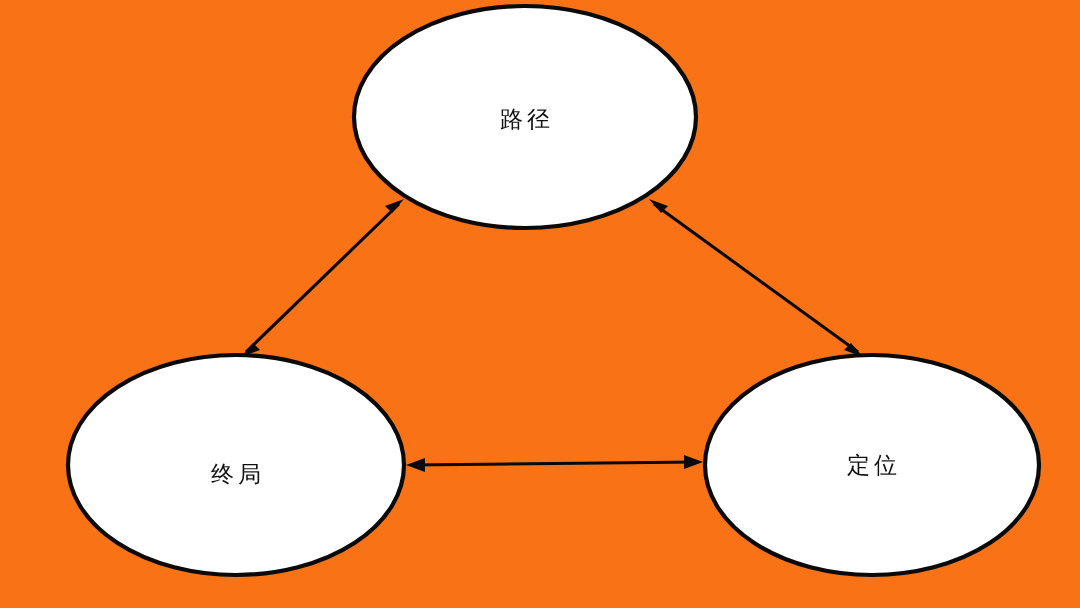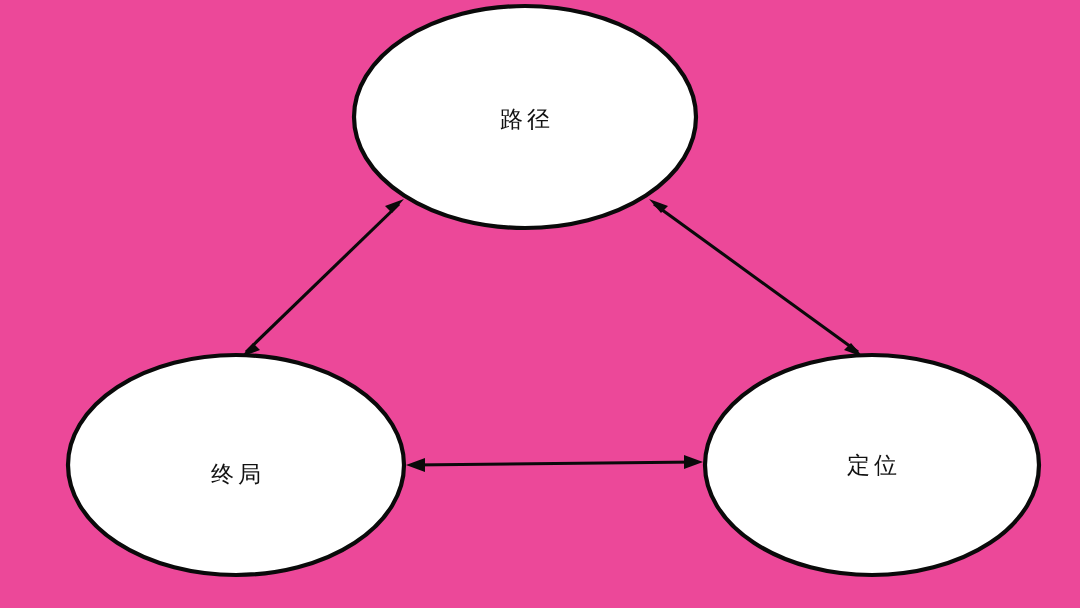--- a/index.html
+++ b/index.html
@@ -11,21 +11,21 @@
   body {
     width: 1080px;
     height: 608px;
     overflow: hidden;
     font-family: "Liberation Serif", "DejaVu Serif", serif;
   }
   #diagram-canvas {
     position: relative;
     width: 1080px;
     height: 608px;
-    background: #ec4899;
+    background: #f97316;
   }
   #diagram-svg {
     position: absolute;
     top: 0;
     left: 0;
     width: 1080px;
     height: 608px;
     display: block;
   }
   .node-ellipse {

